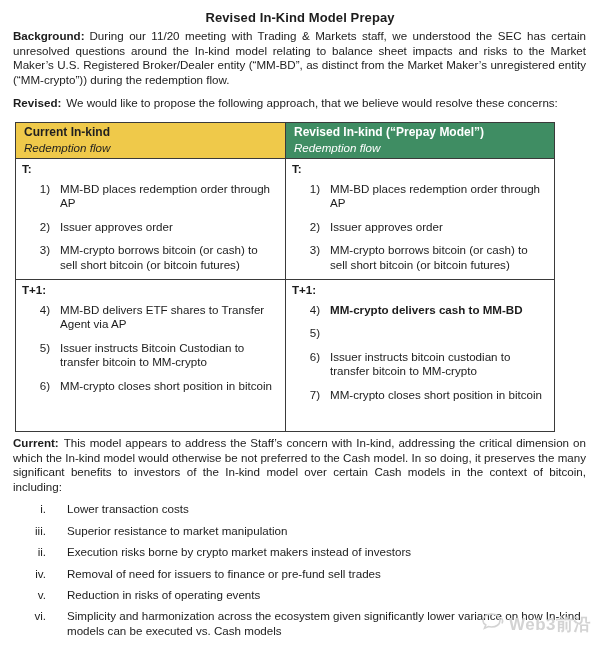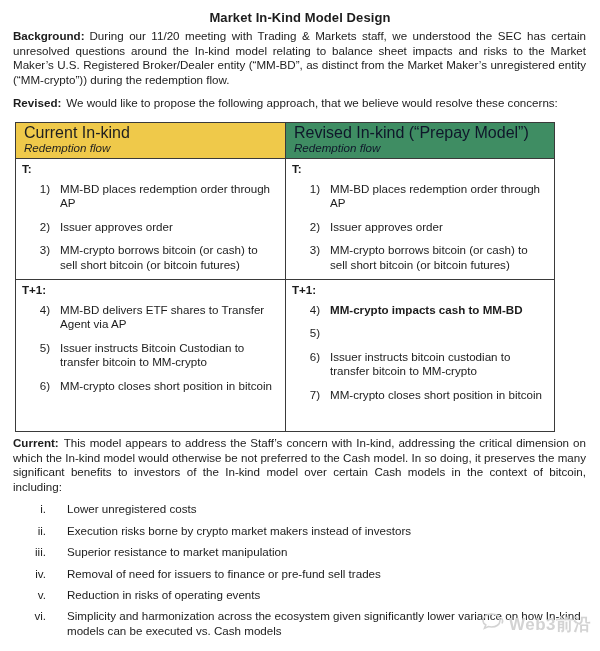--- a/index.html
+++ b/index.html
@@ -32,21 +32,21 @@
   .tbl {
     margin: 11px 0 0 15px;
     width: 540px;
     border: 1.5px solid #3a3a3a;
   }
   .tr { display: flex; }
   .tr + .tr { border-top: 1.5px solid #3a3a3a; }
   .th, .td { width: 50%; }
   .th:last-child, .td:last-child { border-left: 1.5px solid #3a3a3a; }
   .th { padding: 2px 8px 3px 8px; }
-  .th-title { font-weight: normal; font-size: 16px; line-height: 15px; }
+  .th-title { font-weight: bold; font-size: 12px; line-height: 15px; }
   .th-sub { font-style: italic; font-size: 11.6px; line-height: 15px; }
   .tr-t .td { height: 120px; }
   .tr-t1 .td { height: 151px; }
   .row-label { font-weight: bold; font-size: 11.6px; padding: 3px 6px 0 6px; }
   .cell-list { margin-top: 7px; padding-right: 8px; }
   .cell-list .li { display: flex; margin-bottom: 9px; }
   .cell-list .li-num { width: 34px; min-width: 34px; text-align: right; margin-right: 10px; font-size: 11.6px; line-height: 14.5px; }
   .cell-list .li-text { font-size: 11.6px; line-height: 14.5px; }
   .li-text.bold { font-weight: bold; }
   sup { font-size: 8px; vertical-align: super; line-height: 0; }
@@ -65,33 +65,33 @@
     user-select: none;
   }
   .wm-icon { margin-right: 4px; }
   .wm-text { font-size: 17px; font-weight: bold; letter-spacing: 0.5px; }
 </style>
 </head>
 <body>
 
 <div class="page">
 
-  <div class="doc-title">Market In-Kind Model Design</div>
+  <div class="doc-title">Revised In-Kind Model Prepay</div>
 
   <p class="para"><span class="lbl">Background:</span><span>During our 11/20 meeting with Trading &amp; Markets staff, we understood the SEC has certain unresolved questions around the In-kind model relating to balance sheet impacts and risks to the Market Maker’s U.S. Registered Broker/Dealer entity (“MM-BD”, as distinct from the Market Maker’s unregistered entity (“MM-crypto”)) during the redemption flow.</span></p>
 
   <p class="para single"><span class="lbl">Revised:</span><span>We would like to propose the following approach, that we believe would resolve these concerns:</span></p>
 
   <div class="tbl">
     <div class="tr tr-head">
       <div class="th" style="background: rgb(239, 201, 74); color: rgb(31, 31, 31);">
         <div class="th-title">Current In-kind</div>
         <div class="th-sub">Redemption flow</div>
       </div>
-      <div class="th" style="background: rgb(63, 141, 99); color: #0f172a;">
+      <div class="th" style="background: rgb(63, 141, 99); color: #ffffff;">
         <div class="th-title">Revised In-kind (“Prepay Model”)</div>
         <div class="th-sub">Redemption flow</div>
       </div>
     </div>
 
     <div class="tr tr-t">
       <div class="td">
         <div class="row-label">T:</div>
         <div class="cell-list">
             <div class="li">
@@ -143,21 +143,21 @@
               <span class="li-num">6)</span>
               <span class="li-text">MM-crypto closes short position in bitcoin</span>
             </div>
           </div>
       </div>
       <div class="td">
         <div class="row-label">T+1:</div>
         <div class="cell-list">
             <div class="li">
               <span class="li-num">4)</span>
-              <span class="li-text bold">MM-crypto impacts cash to MM-BD</span>
+              <span class="li-text bold">MM-crypto delivers cash to MM-BD</span>
             </div>
             <div class="li">
               <span class="li-num">5)</span>
             </div>
             <div class="li">
               <span class="li-num">6)</span>
               <span class="li-text">Issuer instructs bitcoin custodian to transfer bitcoin to MM-crypto</span>
             </div>
             <div class="li">
               <span class="li-num">7)</span>
@@ -166,29 +166,29 @@
           </div>
       </div>
     </div>
   </div>
 
   <p class="para"><span class="lbl">Current:</span><span>This model appears to address the Staff’s concern with In-kind, addressing the critical dimension on which the In-kind model would otherwise be not preferred to the Cash model.  In so doing, it preserves the many significant benefits to investors of the In-kind model over certain Cash models in the context of bitcoin, including:</span></p>
 
   <div class="blist">
       <div class="li">
         <span class="li-num">i.</span>
-        <span class="li-text">Lower unregistered costs</span>
+        <span class="li-text">Lower transaction costs</span>
+      </div>
+      <div class="li">
+        <span class="li-num">iii.</span>
+        <span class="li-text">Superior resistance to market manipulation</span>
       </div>
       <div class="li">
         <span class="li-num">ii.</span>
         <span class="li-text">Execution risks borne by crypto market makers instead of investors</span>
-      </div>
-      <div class="li">
-        <span class="li-num">iii.</span>
-        <span class="li-text">Superior resistance to market manipulation</span>
       </div>
       <div class="li">
         <span class="li-num">iv.</span>
         <span class="li-text">Removal of need for issuers to finance or pre-fund sell trades</span>
       </div>
       <div class="li">
         <span class="li-num">v.</span>
         <span class="li-text">Reduction in risks of operating events</span>
       </div>
       <div class="li">

